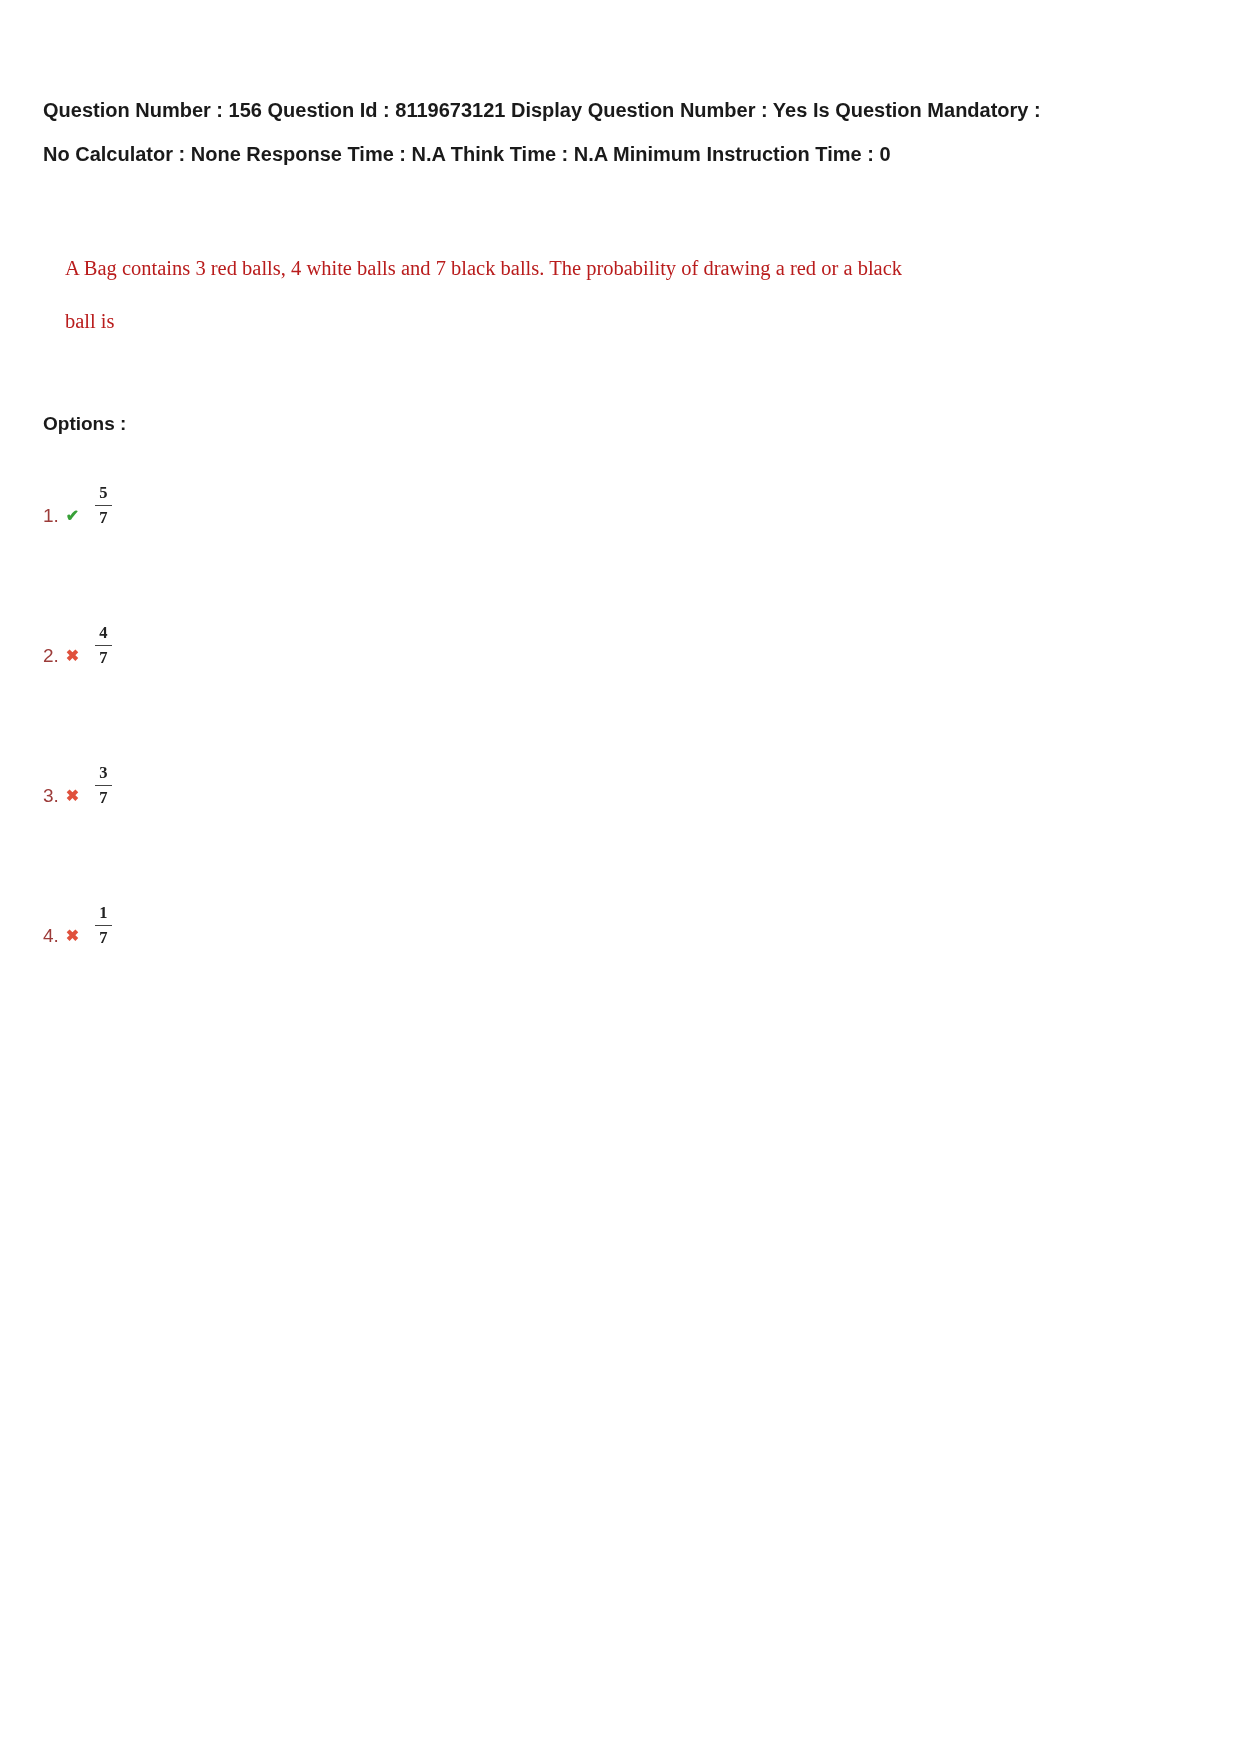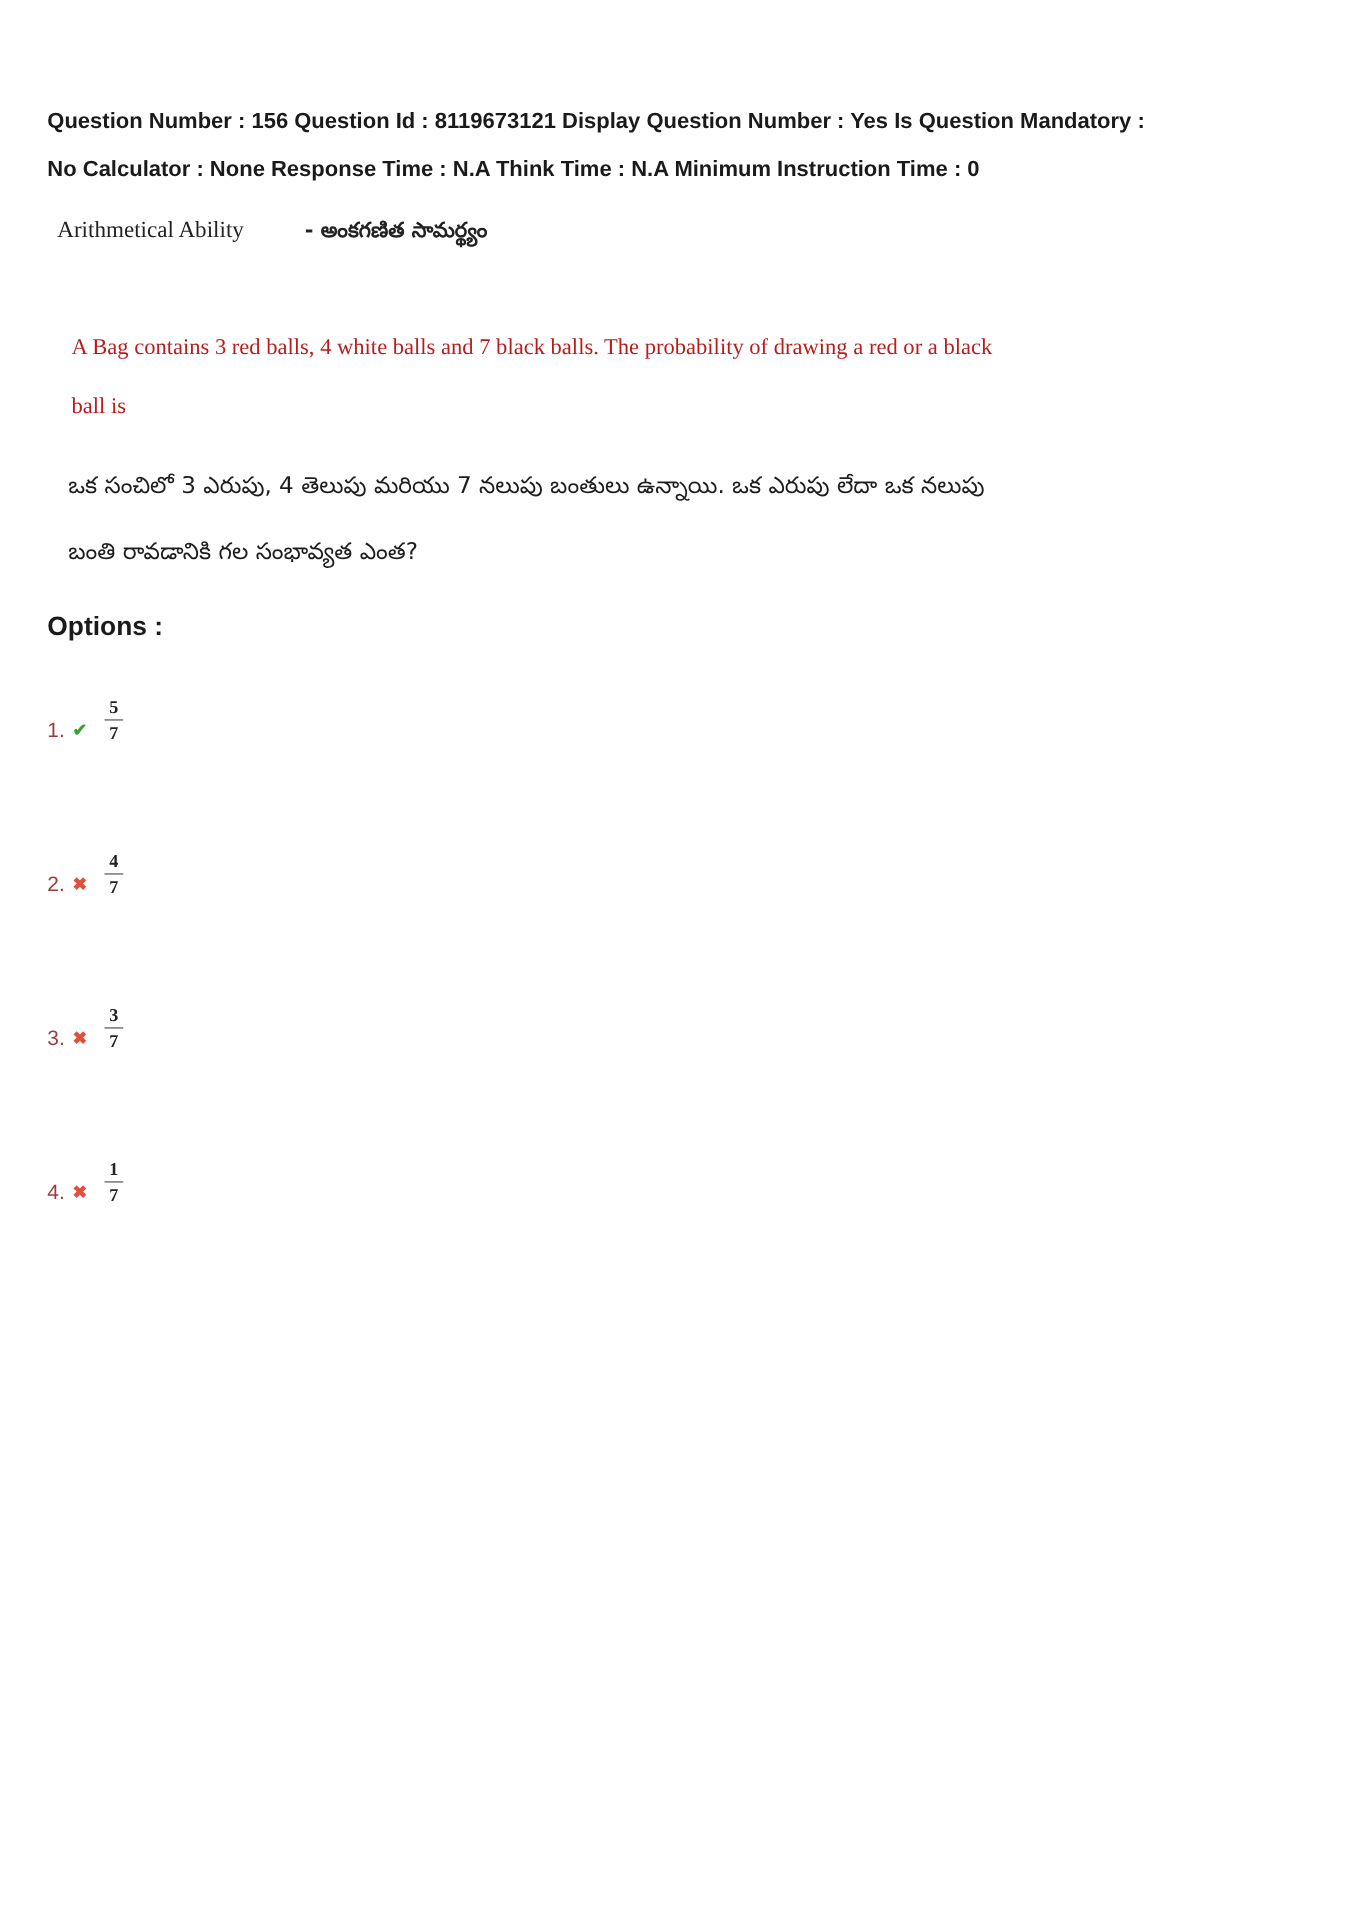--- a/index.html
+++ b/index.html
@@ -50,23 +50,23 @@
   .q-text-te {
     margin-top: 14px;
     padding-left: 19px;
     font-family: "DejaVu Sans", sans-serif;
     font-size: 21px;
     line-height: 2.9;       
     max-width: 900px;
     color: #1d1d1d;
   }
   .options-label {
-    margin-top: 24px;
+    margin-top: 64px;
     font-weight: bold;
-    font-size: 24px;
+    font-size: 19px;
     color: #1a1a1a;
   }
   .option-row {
     display: flex;
     align-items: flex-end;
     margin-top: 36px;
     height: 58px;
   }
   .option-row + .option-row { margin-top: 82px; }
   .opt-num {
@@ -97,28 +97,23 @@
   .fraction .den { border-top: 1.6px solid #444444; }
   .q157 { margin-top: 126px; }
 </style>
 </head>
 <body>
 
 <div class="page">
 
   <p class="q-header">Question Number : 156 Question Id : 8119673121 Display Question Number : Yes Is Question Mandatory : No Calculator : None Response Time : N.A Think Time : N.A Minimum Instruction Time : 0</p>
 
-  <p class="section-line">
-    <span class="sec-en">Arithmetical Ability</span>
-    <span class="sec-te">- అంకగణిత సామర్థ్యం</span>
-  </p>
 
   <p class="q-text-en">A Bag contains 3 red balls, 4 white balls and 7 black balls. The probability of drawing a red or a black ball is</p>
 
-  <p class="q-text-te">ఒక సంచిలో 3 ఎరుపు, 4 తెలుపు మరియు 7 నలుపు బంతులు ఉన్నాయి. ఒక ఎరుపు లేదా ఒక నలుపు బంతి రావడానికి గల సంభావ్యత ఎంత?</p>
 
   <p class="options-label">Options :</p>
 
   <div class="option-row">
     <span class="opt-num">1.</span>
     <span class="mark correct">✔</span>
     <span class="fraction">
       <span class="num">5</span>
       <span class="den">7</span>
     </span>

